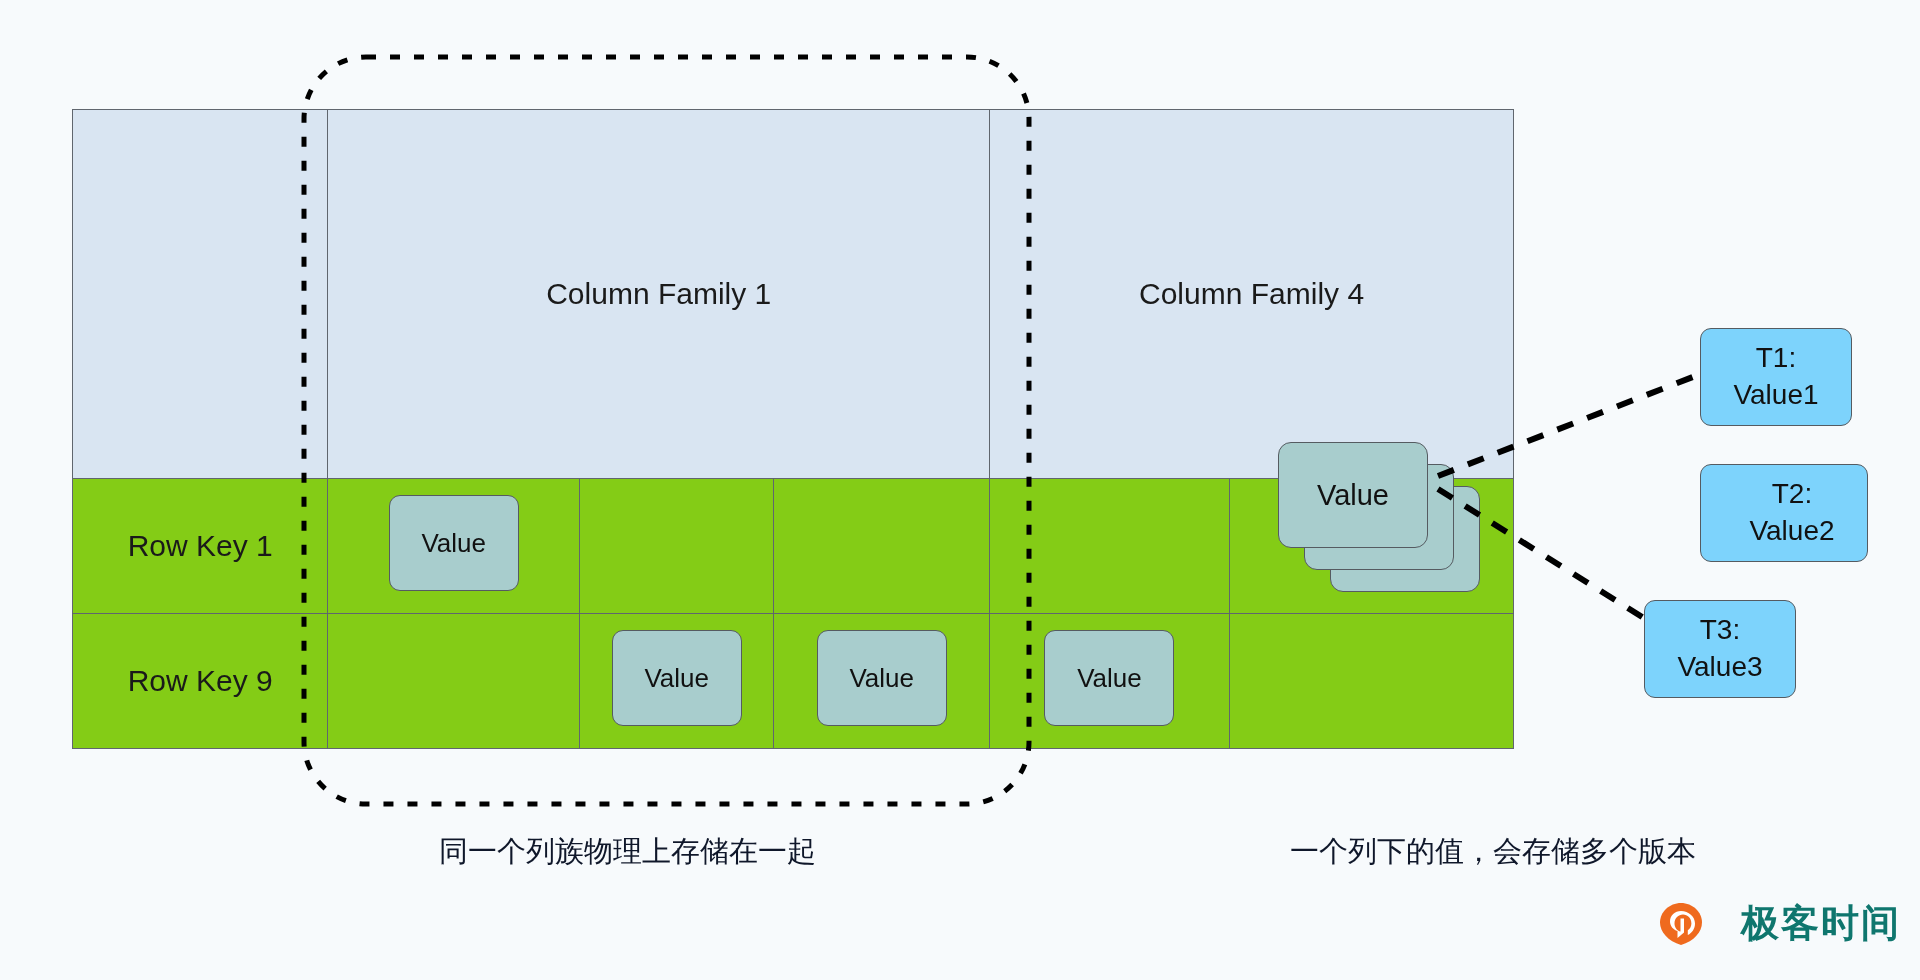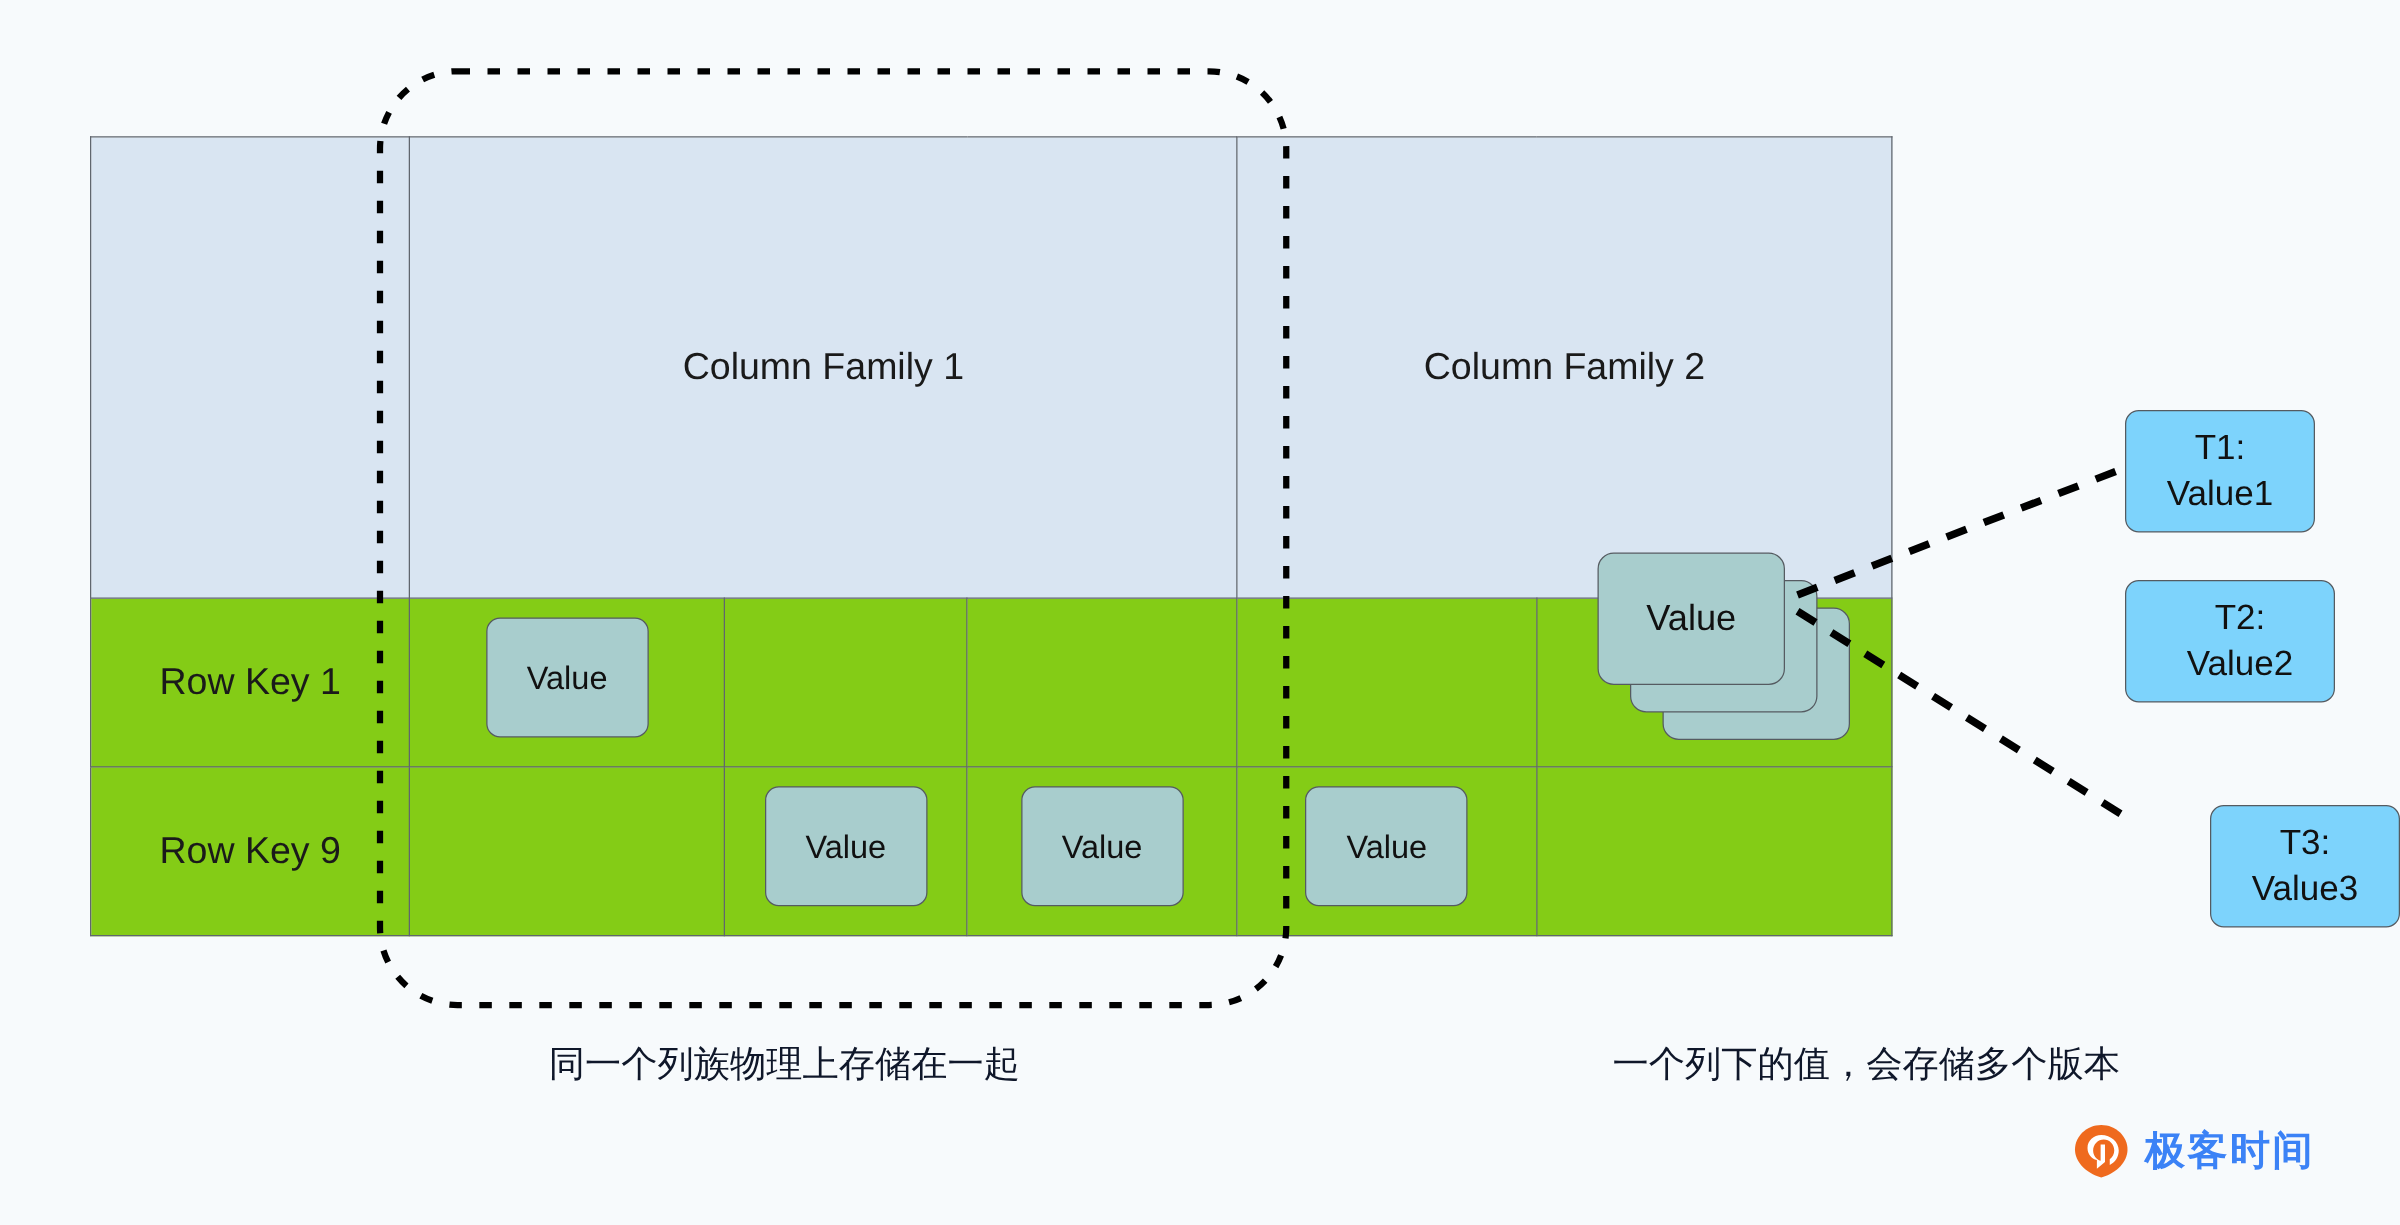--- a/index.html
+++ b/index.html
@@ -110,21 +110,21 @@
     display: flex;
     flex-direction: column;
     align-items: center;
     justify-content: center;
     font-size: 28px;
     line-height: 1.32;
     color: #111;
   }
   .tbox-1 { left: 1700px; top: 328px; }
   .tbox-2 { left: 1700px; top: 464px; padding-left: 16px; }
-  .tbox-3 { left: 1768px; top: 600px; margin-top: 44px; }
+  .tbox-3 { left: 1644px; top: 600px; }
 
   
   .caption {
     position: absolute;
     font-size: 29px;
     color: #0f172a;
     white-space: nowrap;
   }
   .caption-left  { left: 439px; top: 832px; }
   .caption-right { left: 1290px; top: 832px; }
@@ -146,44 +146,45 @@
     display: flex;
     align-items: center;
     gap: 12px;
   }
   .logo-mark {
     width: 46px;
     height: 46px;
     position: relative;
   }
   .logo-text {
-    font-size: 32px;
+    font-size: 38px;
     font-weight: 700;
-    color: #3b82f6;
+    color: #0f766e;
     letter-spacing: 2px;
+    margin-left: 25px;
   }
 </style>
 </head>
 <body>
 
 <table class="hb-table">
   <colgroup>
     <col style="width:213px">
     <col style="width:210px">
     <col style="width:162px">
     <col style="width:180px">
     <col style="width:200px">
     <col style="width:237px">
   </colgroup>
 
   <tbody>
       <tr>
     <td class="corner-blank"></td>
     <td class="hdr" colspan="3">Column Family 1</td>
-    <td class="hdr" colspan="2">Column Family 2</td>
+    <td class="hdr" colspan="2">Column Family 4</td>
   </tr>
 
 
   <tr style="height:135px">
     <td class="cell-body">Row Key 1</td>
     <td class="cell-body">
       <span class="value-chip">
         <span>Value</span>
       </span>
     </td>

